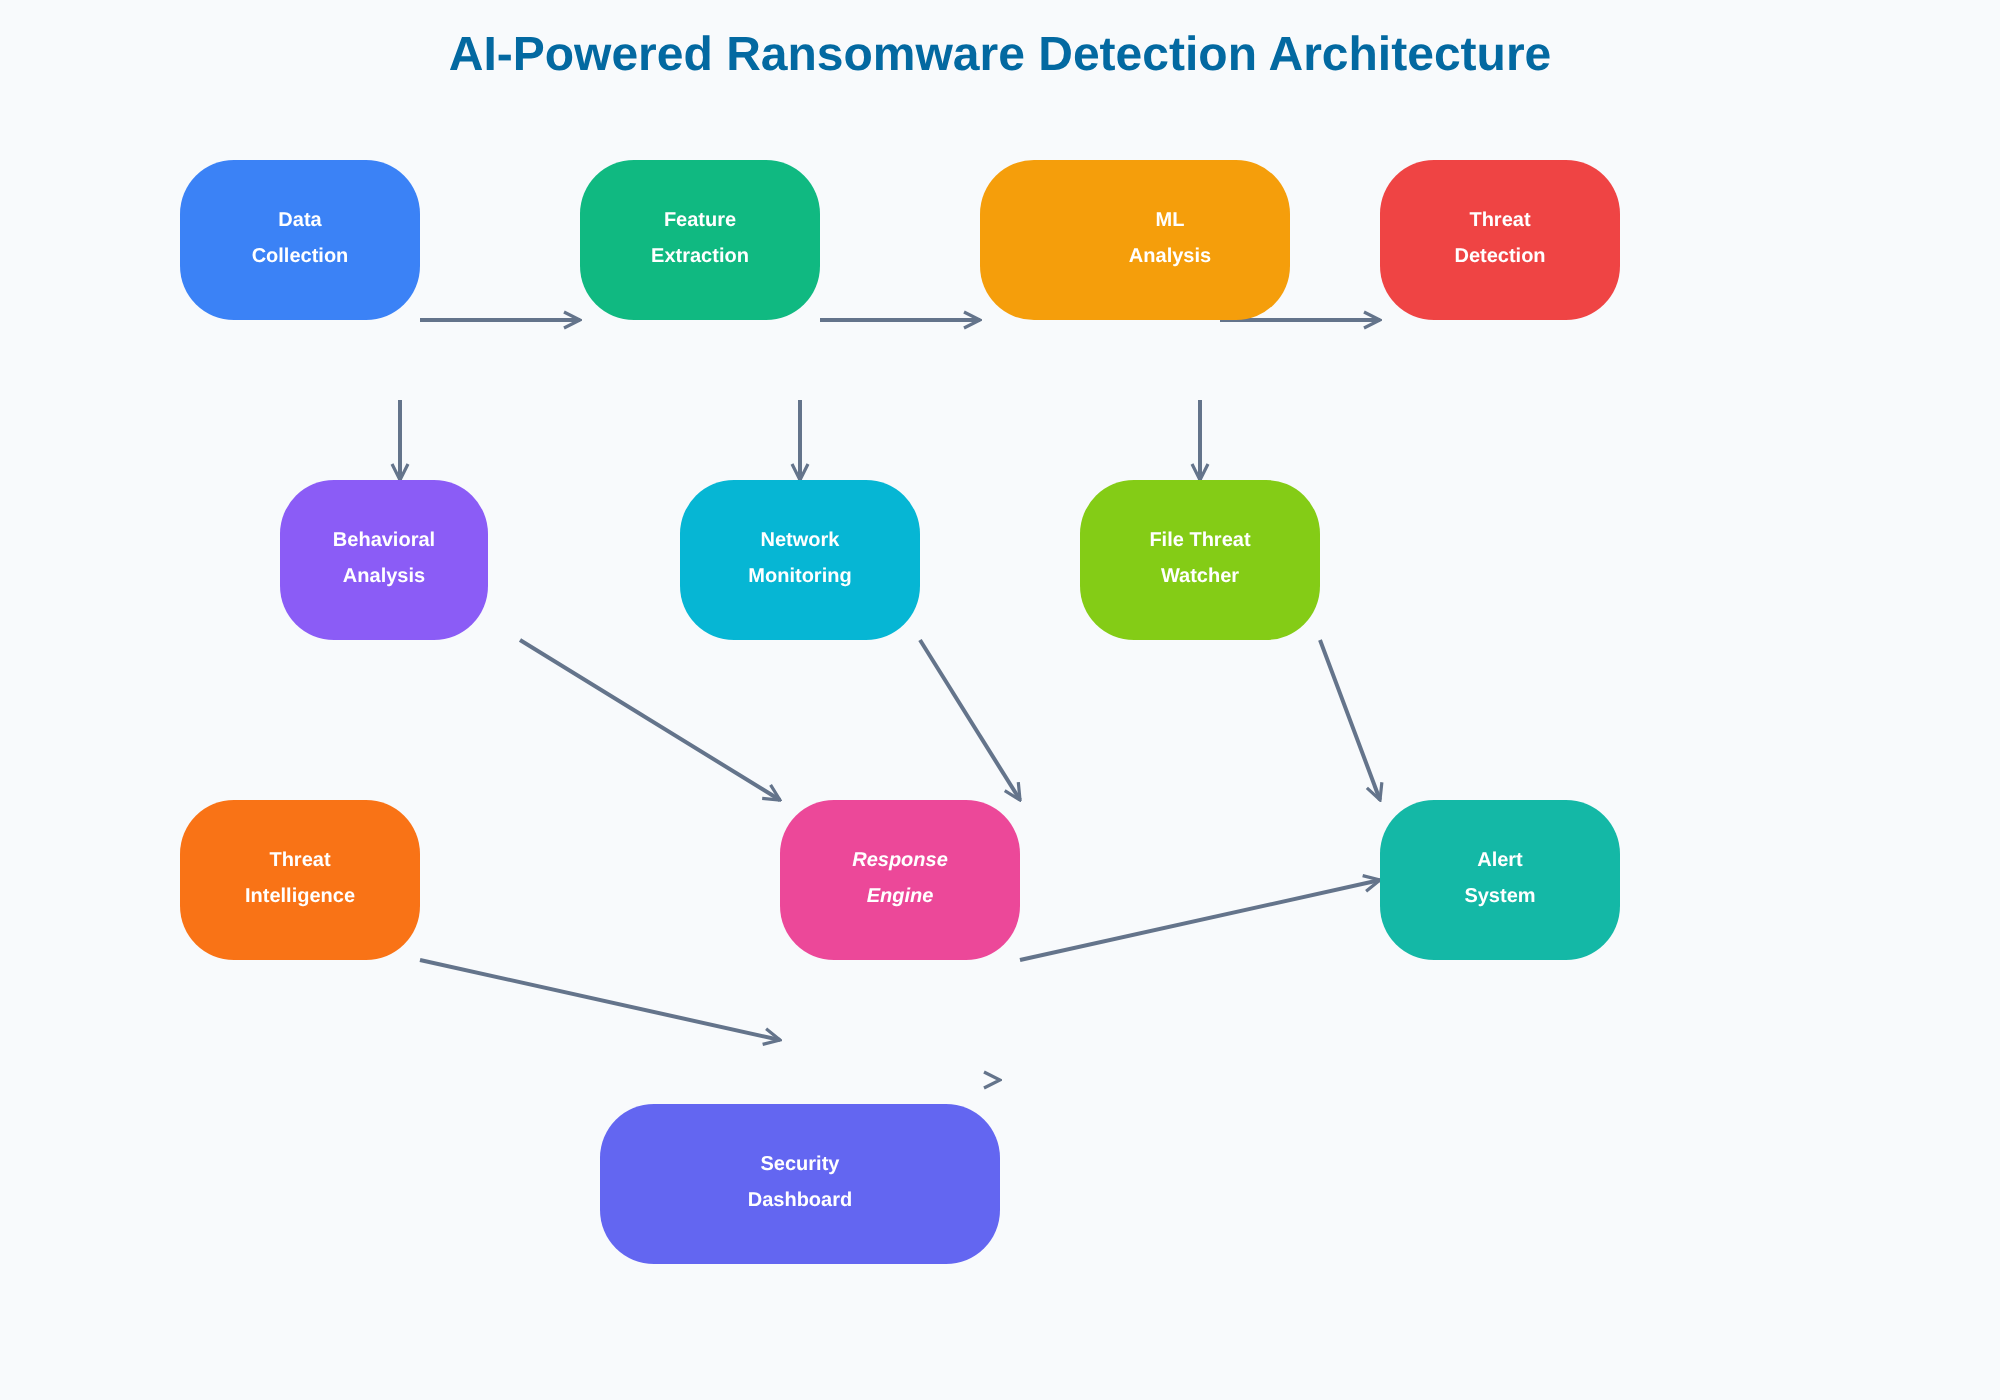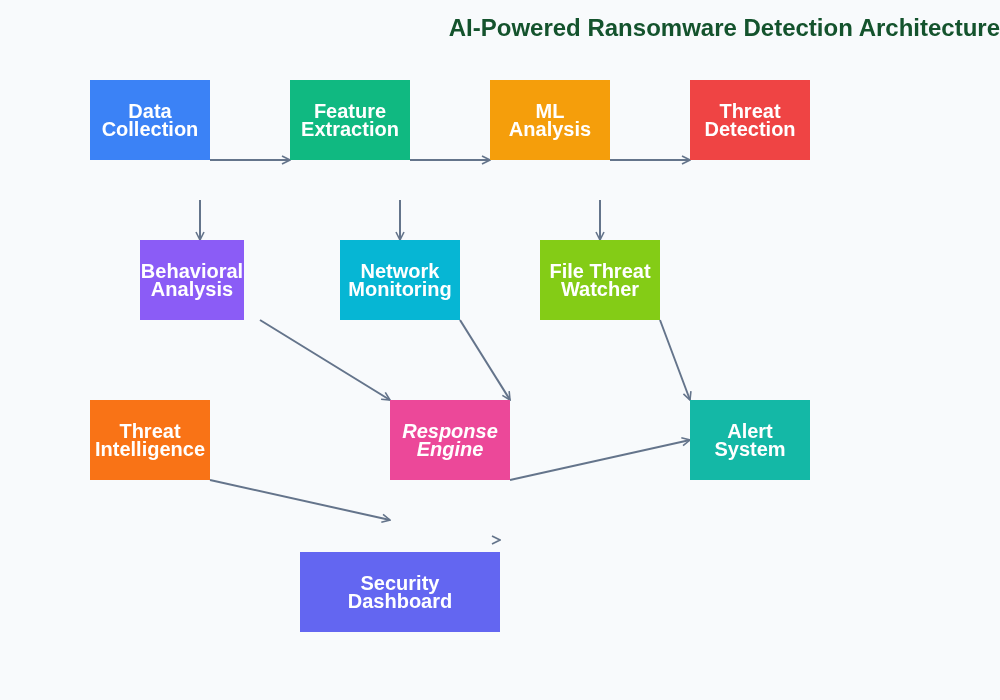--- a/index.html
+++ b/index.html
@@ -1,19 +1,19 @@
 <!DOCTYPE html>
 <html><head>
 <meta charset="utf-8">
 <style>
   html, body { margin: 0; padding: 0; }
   body { width: 1000px; height: 700px; background: #f8fafc; position: relative; overflow: hidden; font-family: "Liberation Sans", sans-serif; }
-  .title { position: absolute; left: 0; top: 14px; width: 1000px; text-align: right; font-size: 24px; font-weight: bold; color: #14532d; }
+  .title { position: absolute; left: 0; top: 14px; width: 1000px; text-align: center; font-size: 24px; font-weight: bold; color: #0369a1; }
   svg.edges { position: absolute; left: 0; top: 0; }
-  .node { position: absolute; display: flex; flex-direction: column; align-items: center; justify-content: center; color: #ffffff; font-weight: bold; font-size: 20px; line-height: 18px; text-align: center; }
+  .node { position: absolute; display: flex; flex-direction: column; align-items: center; justify-content: center; color: #ffffff; font-weight: bold; font-size: 10px; line-height: 18px; text-align: center; border-radius: 27px; }
   .node span { display: block; }
 </style>
 </head>
 <body>
 
 <div class="title">AI-Powered Ransomware Detection Architecture</div>
 
 <svg class="edges" width="1000" height="700">
   <defs>
     <marker id="arrowhead" markerWidth="10" markerHeight="10" refX="9" refY="5" orient="auto" markerUnits="userSpaceOnUse">
@@ -38,21 +38,21 @@
 
 <div id="nodes-layer">
     <div class="node" style="left: 90px; top: 80px; width: 120px; height: 80px; background: rgb(59, 130, 246);">
       <span>Data</span>
       <span>Collection</span>
     </div>
     <div class="node" style="left: 290px; top: 80px; width: 120px; height: 80px; background: rgb(16, 185, 129); text-align: center;">
       <span>Feature</span>
       <span>Extraction</span>
     </div>
-    <div class="node" style="left: 490px; top: 80px; width: 120px; height: 80px; background: rgb(245, 158, 11);">
+    <div class="node" style="left: 490px; top: 80px; width: 120px; height: 80px; background: rgb(245, 158, 11); padding-left: 35px;">
       <span>ML</span>
       <span>Analysis</span>
     </div>
     <div class="node" style="left: 690px; top: 80px; width: 120px; height: 80px; background: rgb(239, 68, 68);">
       <span>Threat</span>
       <span>Detection</span>
     </div>
     <div class="node" style="left: 140px; top: 240px; width: 104px; height: 80px; background: rgb(139, 92, 246);">
       <span>Behavioral</span>
       <span>Analysis</span>

